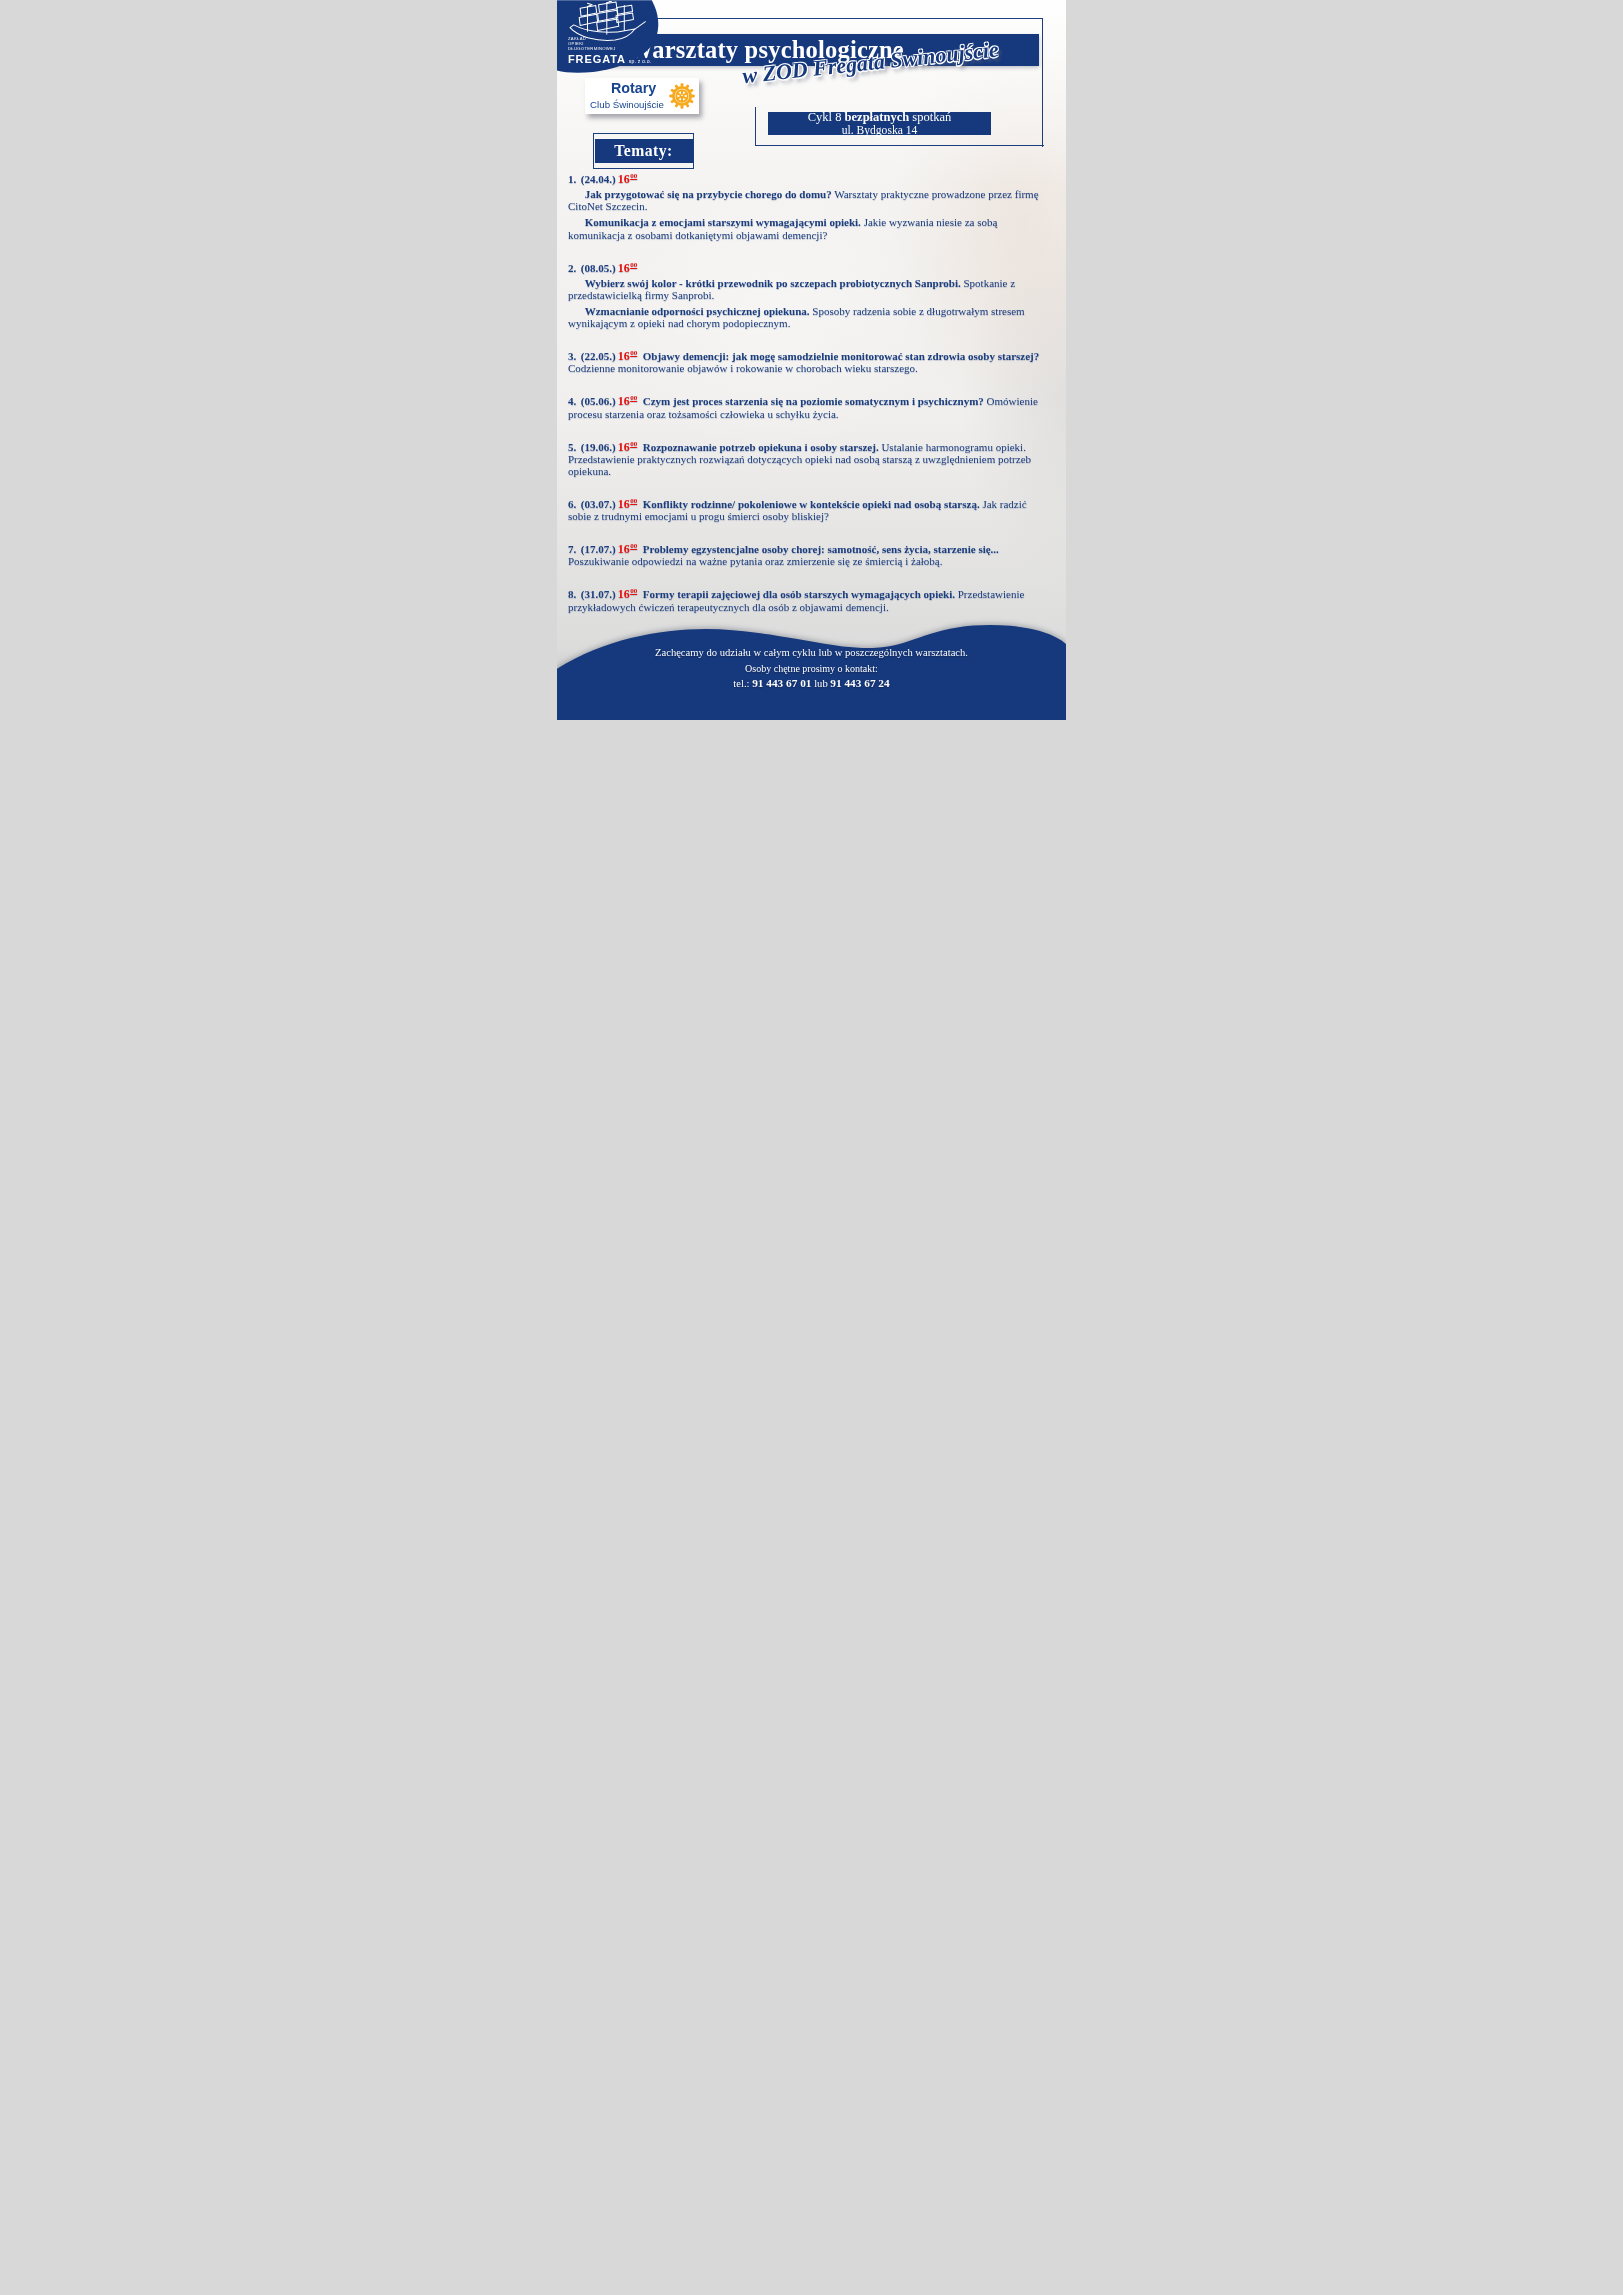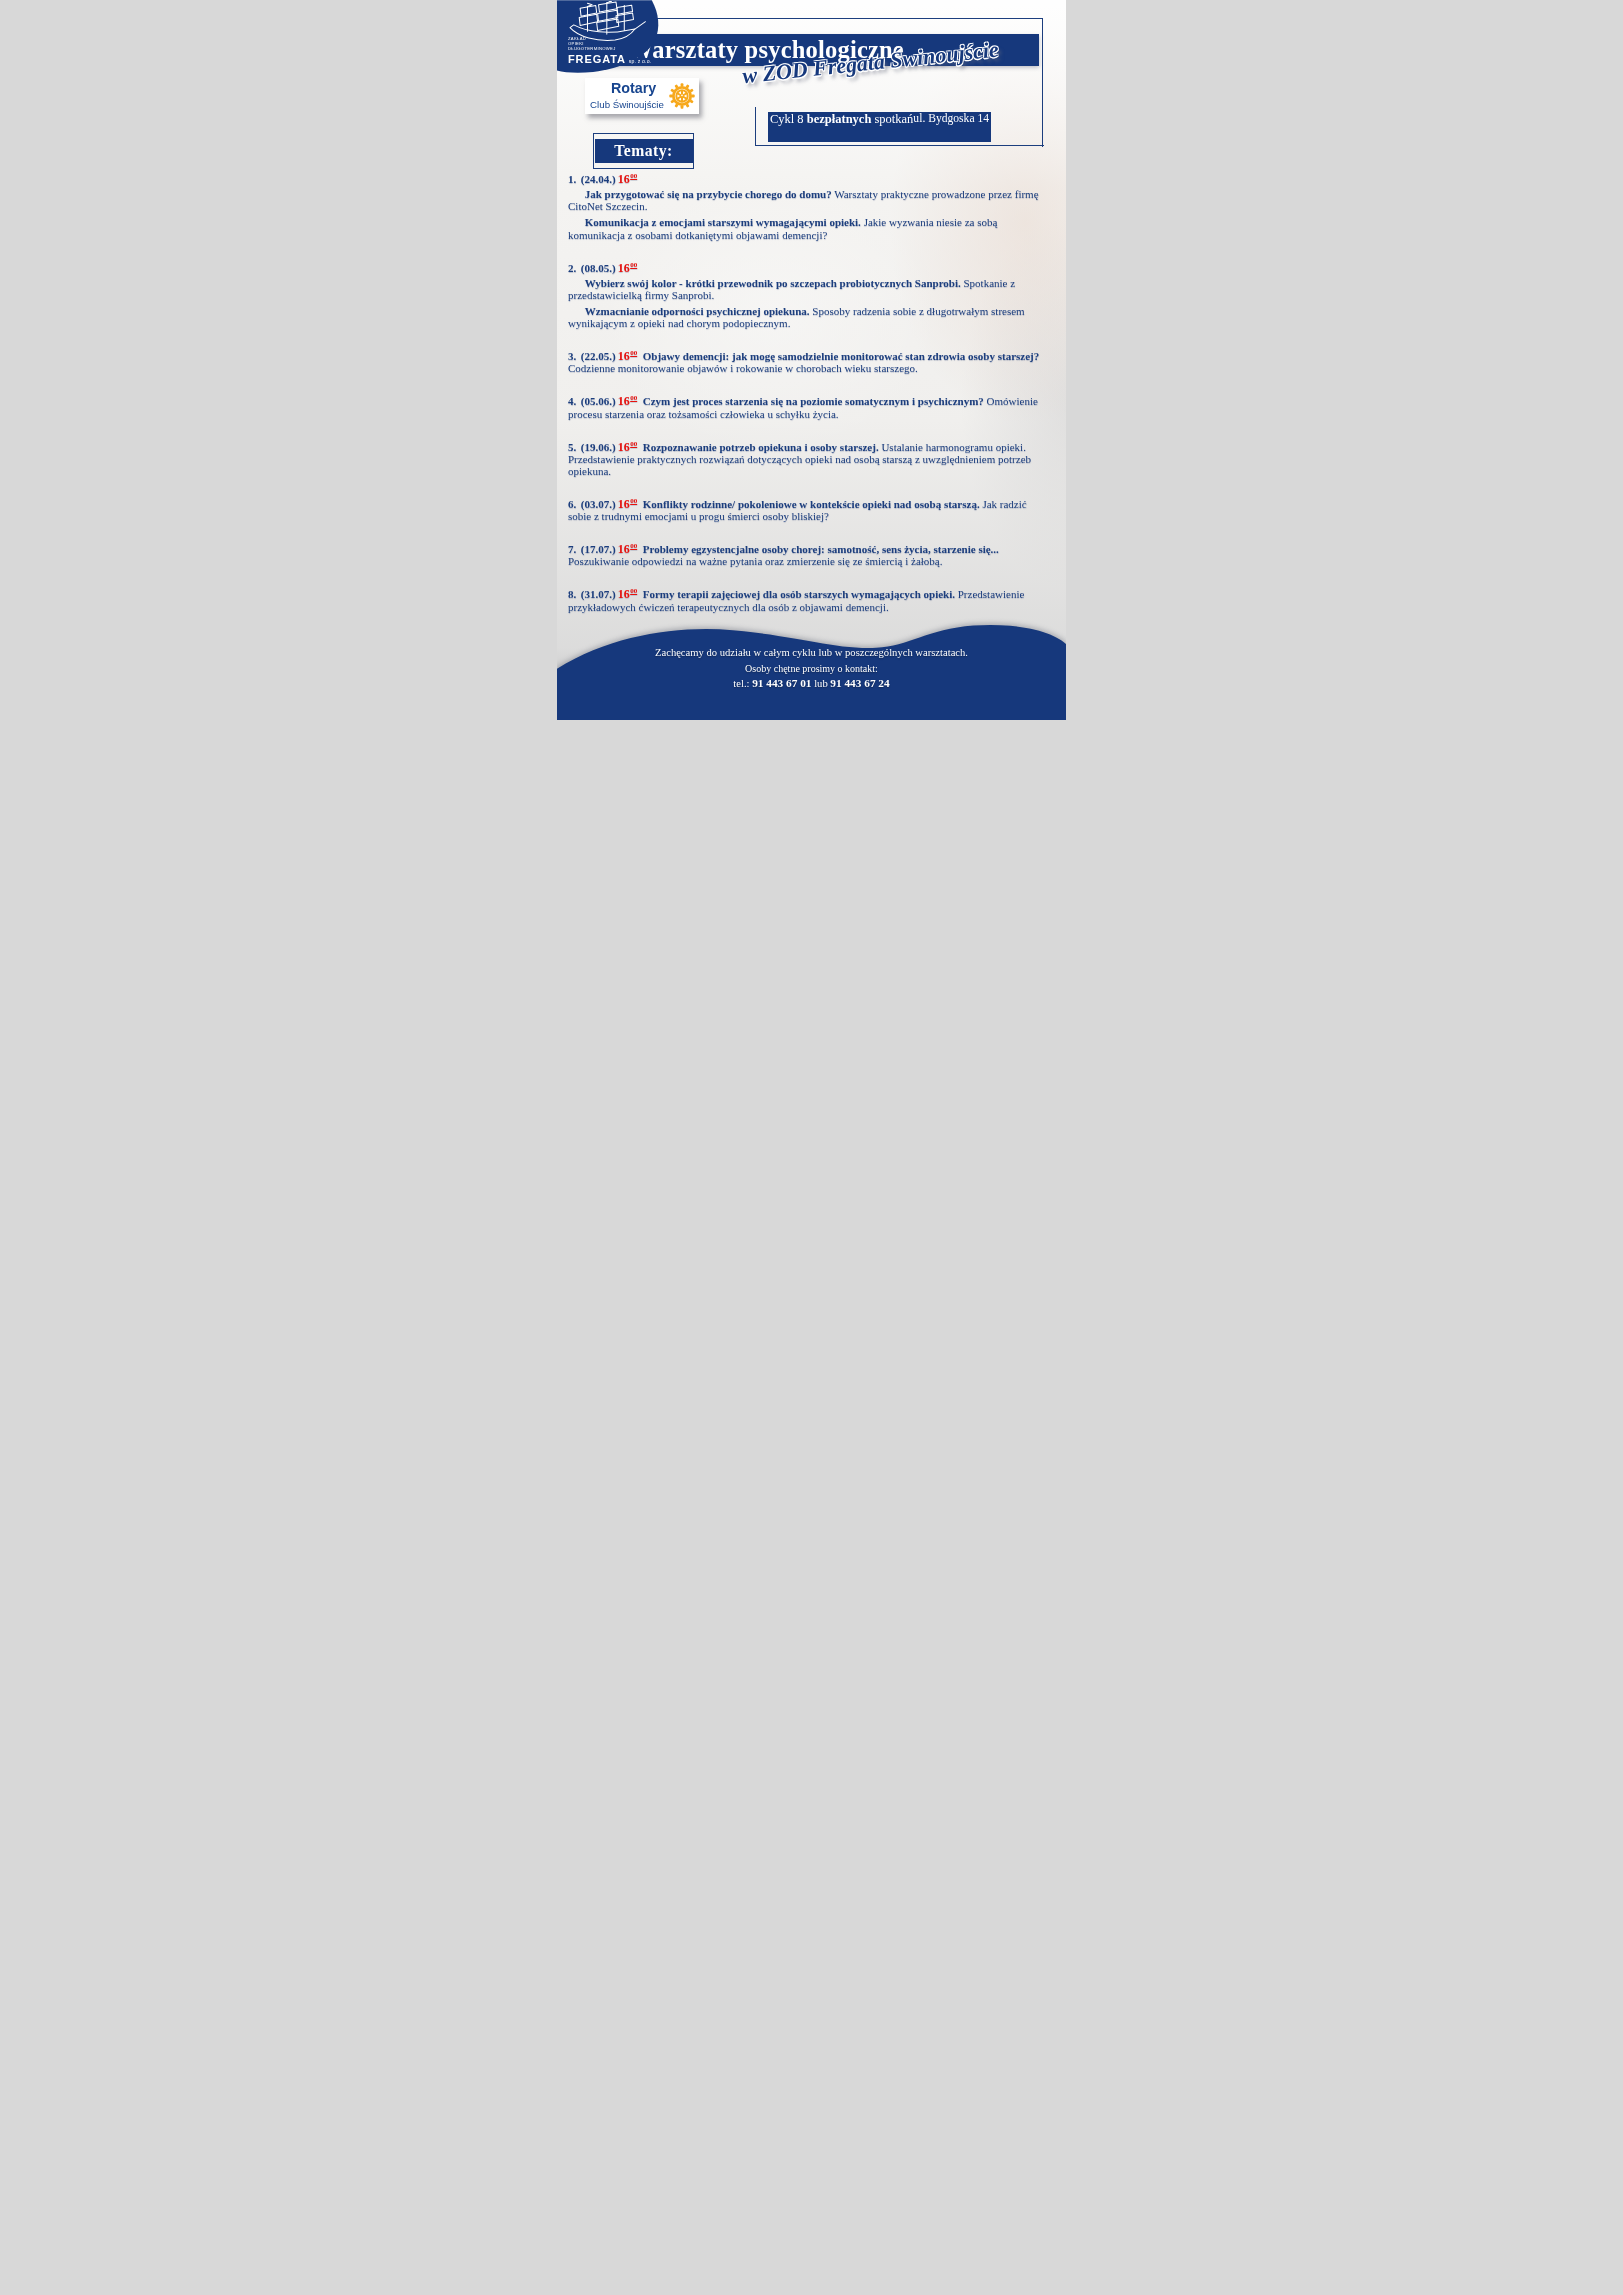--- a/index.html
+++ b/index.html
@@ -44,22 +44,22 @@
     font-size:9.7px;color:#17458f;}
   .rotary-wheel{position:absolute;right:3.2px;top:4.2px;width:28px;height:28px;}
 
   
   .script{position:absolute;left:141px;top:68px;width:347px;transform:rotate(-6deg);
     transform-origin:left center;font-size:22px;font-style:italic;font-weight:bold;color:#16387c;
     text-align:center;white-space:nowrap;
     text-shadow:-0.9px -0.9px 0 #fff,0.9px -0.9px 0 #fff,-0.9px 0.9px 0 #fff,0.9px 0.9px 0 #fff,0 1.4px 0 #fff,2.8px 4.2px 3.7px rgba(108,112,130,0.55);}
 
   
-  .infobox{position:absolute;left:211px;top:112px;width:223px;height:30px;background:#16387c;
-    color:#fff;display:flex;flex-direction:row;justify-content:center;text-align:center;}
+  .infobox{position:absolute;left:211px;top:112px;width:223px;height:23px;background:#16387c;
+    color:#fff;display:flex;flex-direction:column;justify-content:center;text-align:center;}
   .infobox .l1{font-size:12.5px;line-height:14px;}
   .infobox .l2{font-size:11.6px;line-height:13px;}
 
   
   .tematy-outer{position:absolute;left:36px;top:133px;width:99px;height:34px;
     border:0.9px solid #1c3e7e;display:flex;align-items:center;justify-content:center;}
   .tematy-inner{width:98px;height:24px;background:#16387c;color:#fff;text-align:center;
     font-size:15.7px;font-weight:bold;line-height:24px;letter-spacing:0.5px;}
 
   

